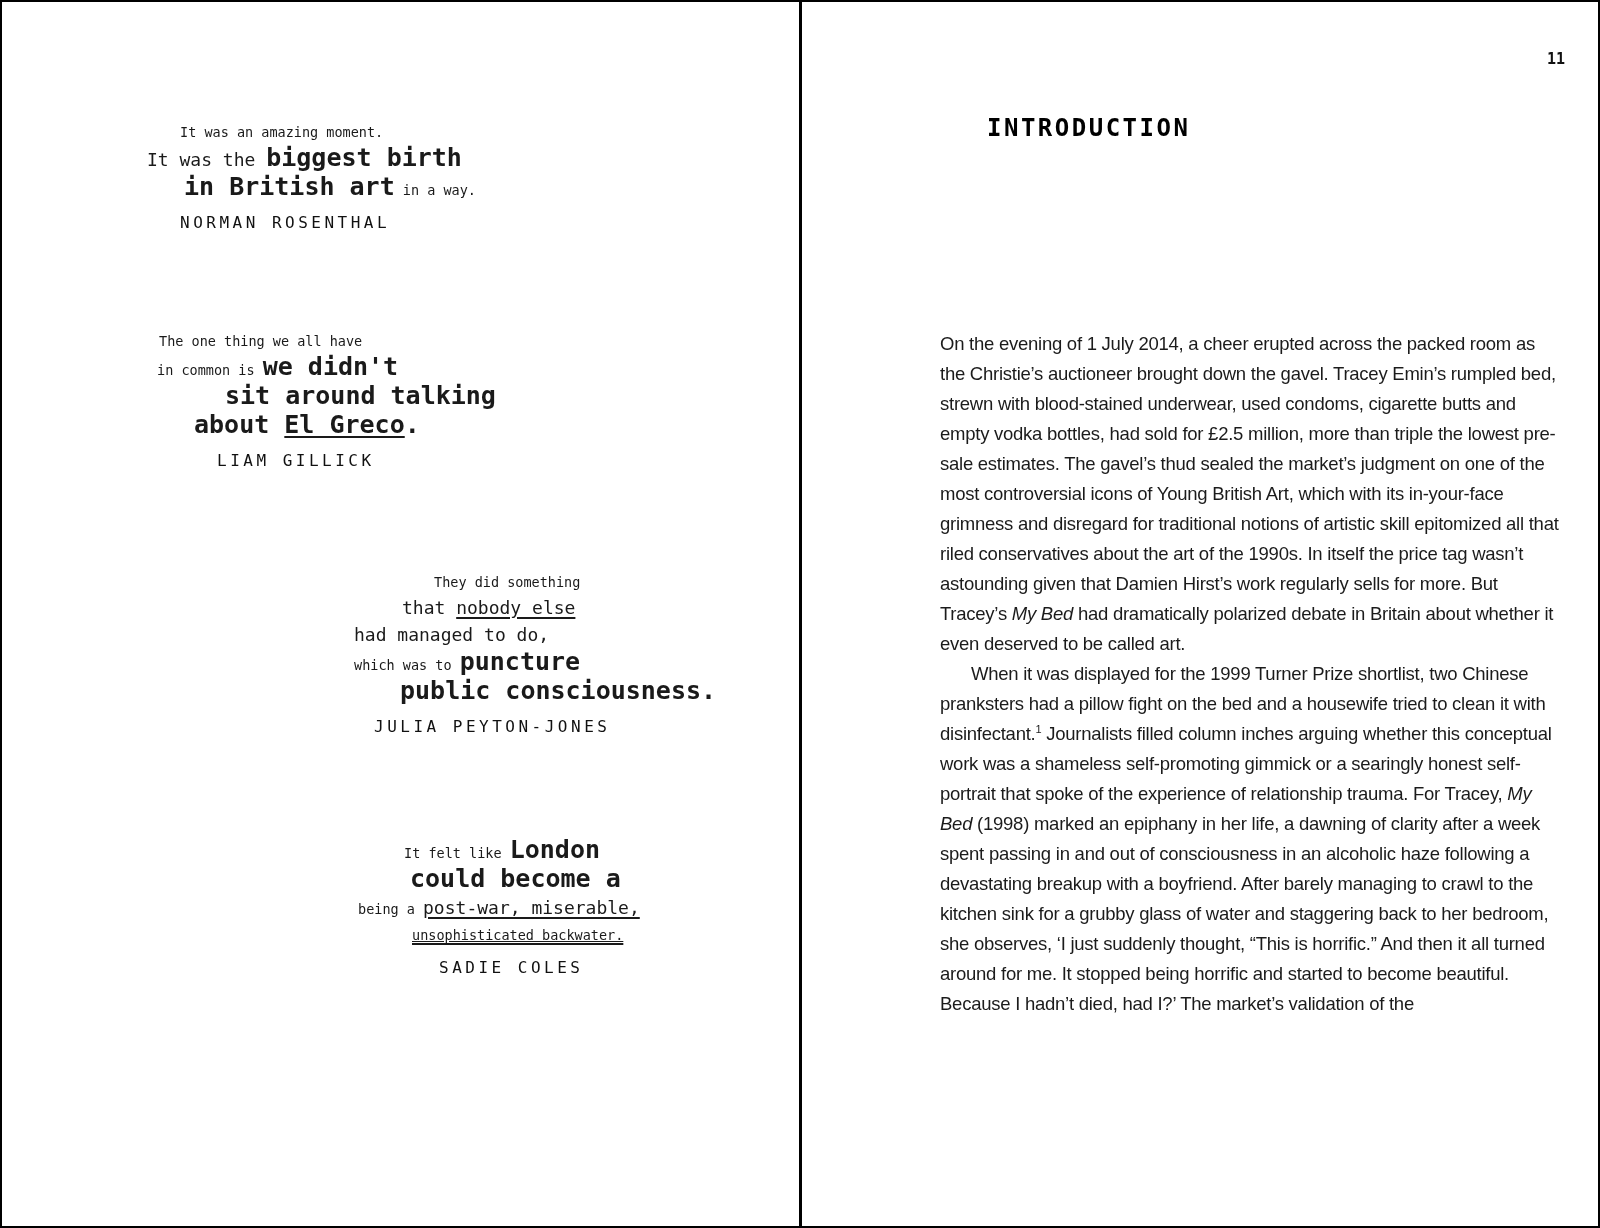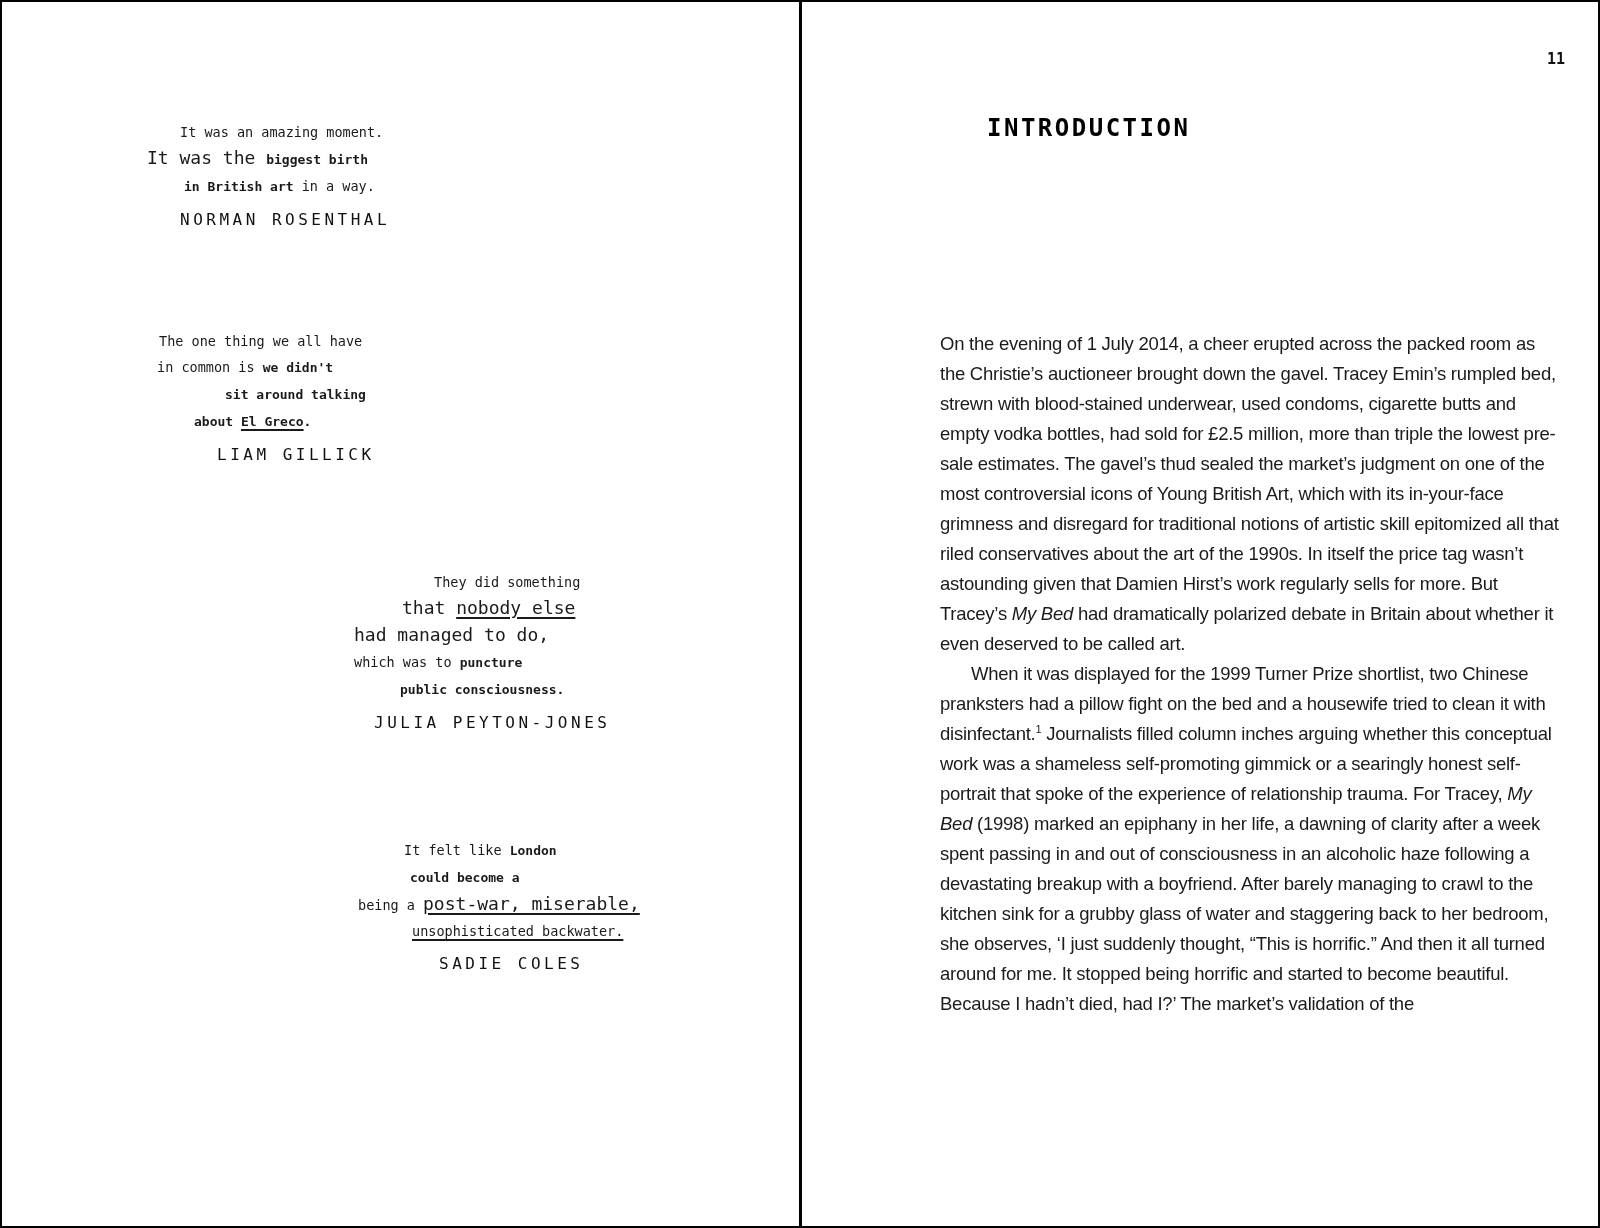--- a/index.html
+++ b/index.html
@@ -22,21 +22,21 @@
     position: absolute; top: 0; left: 797px;
     width: 3px; height: 100%;
     background: #000000;
   }
 
   
   .quote { position: absolute; color: #1a1a1a; }
   .q-line { white-space: nowrap; line-height: 26px; }
   .q-sm { font-size: 13.5px; }
   .q-md { font-size: 18px; }
-  .q-lg { font-size: 13px; font-weight: bold; }
+  .q-lg { font-size: 25px; font-weight: bold; }
   .q-u  { text-decoration: underline; text-underline-offset: 3px; text-decoration-thickness: 1.5px; }
   .q-attr {
     margin-top: 10px;
     font-size: 16px;
     letter-spacing: 3.5px;
     white-space: nowrap;
     color: #111111;
   }
 
   
@@ -90,21 +90,21 @@
         <div class="q-line" style="margin-left: 48px;"><span class="q-md">that </span><span class="q-md q-u">nobody else</span></div>
         <div class="q-line" style="margin-left: 0px;"><span class="q-md">had managed to do,</span></div>
         <div class="q-line" style="margin-left: 0px;"><span class="q-sm">which was to </span><span class="q-lg">puncture</span></div>
         <div class="q-line" style="margin-left: 46px;"><span class="q-lg">public consciousness.</span></div>
         <div class="q-attr" style="margin-left: 20px;">JULIA PEYTON-JONES</div>
       </div>
       <div class="quote" style="top: 835px; left: 350px;">
         <div class="q-line" style="margin-left: 52px;"><span class="q-sm">It felt like </span><span class="q-lg">London</span></div>
         <div class="q-line" style="margin-left: 58px;"><span class="q-lg">could become a</span></div>
         <div class="q-line" style="margin-left: 6px;"><span class="q-sm">being a </span><span class="q-md q-u">post-war, miserable,</span></div>
-        <div class="q-line" style="margin-left: 60px;"><span class="q-sm q-u">unsophisticated backwater.</span></div>
+        <div class="q-line" style="margin-left: 60px; text-decoration: underline;"><span class="q-sm q-u">unsophisticated backwater.</span></div>
         <div class="q-attr" style="margin-left: 87px;">SADIE COLES</div>
       </div>
     </section>
 
   <div class="page-divider"></div>
 
   <section class="page page-right">
     <div class="page-number">11</div>
     <h1 class="chapter-heading">INTRODUCTION</h1>
     <div class="body-text" id="body-text">

